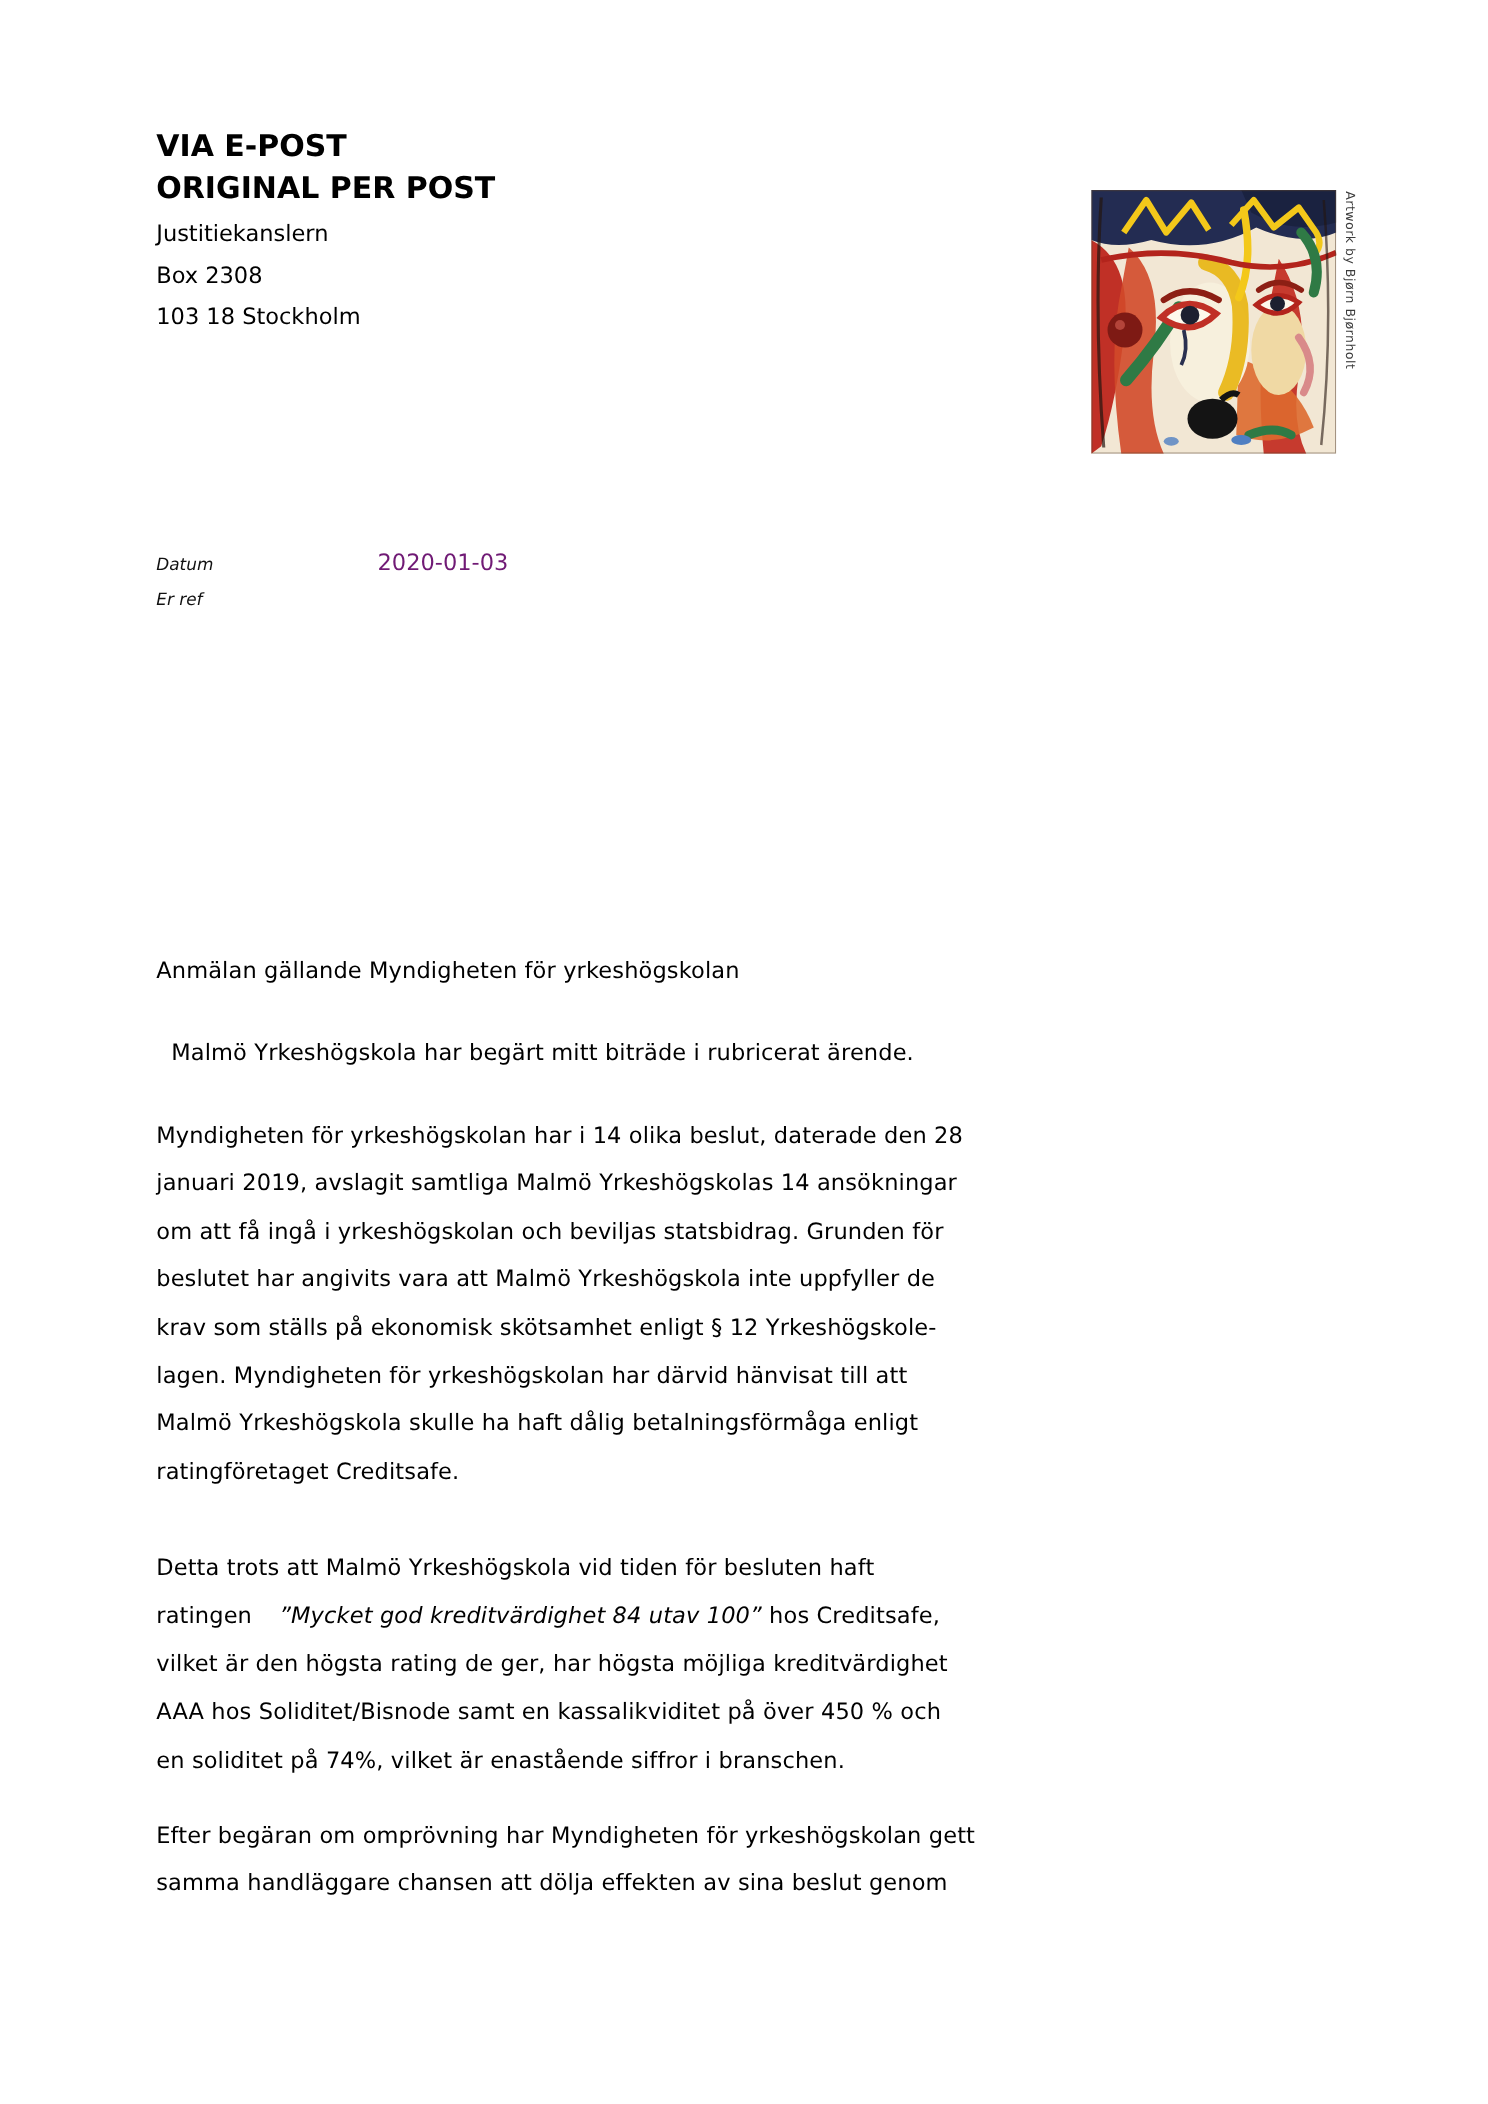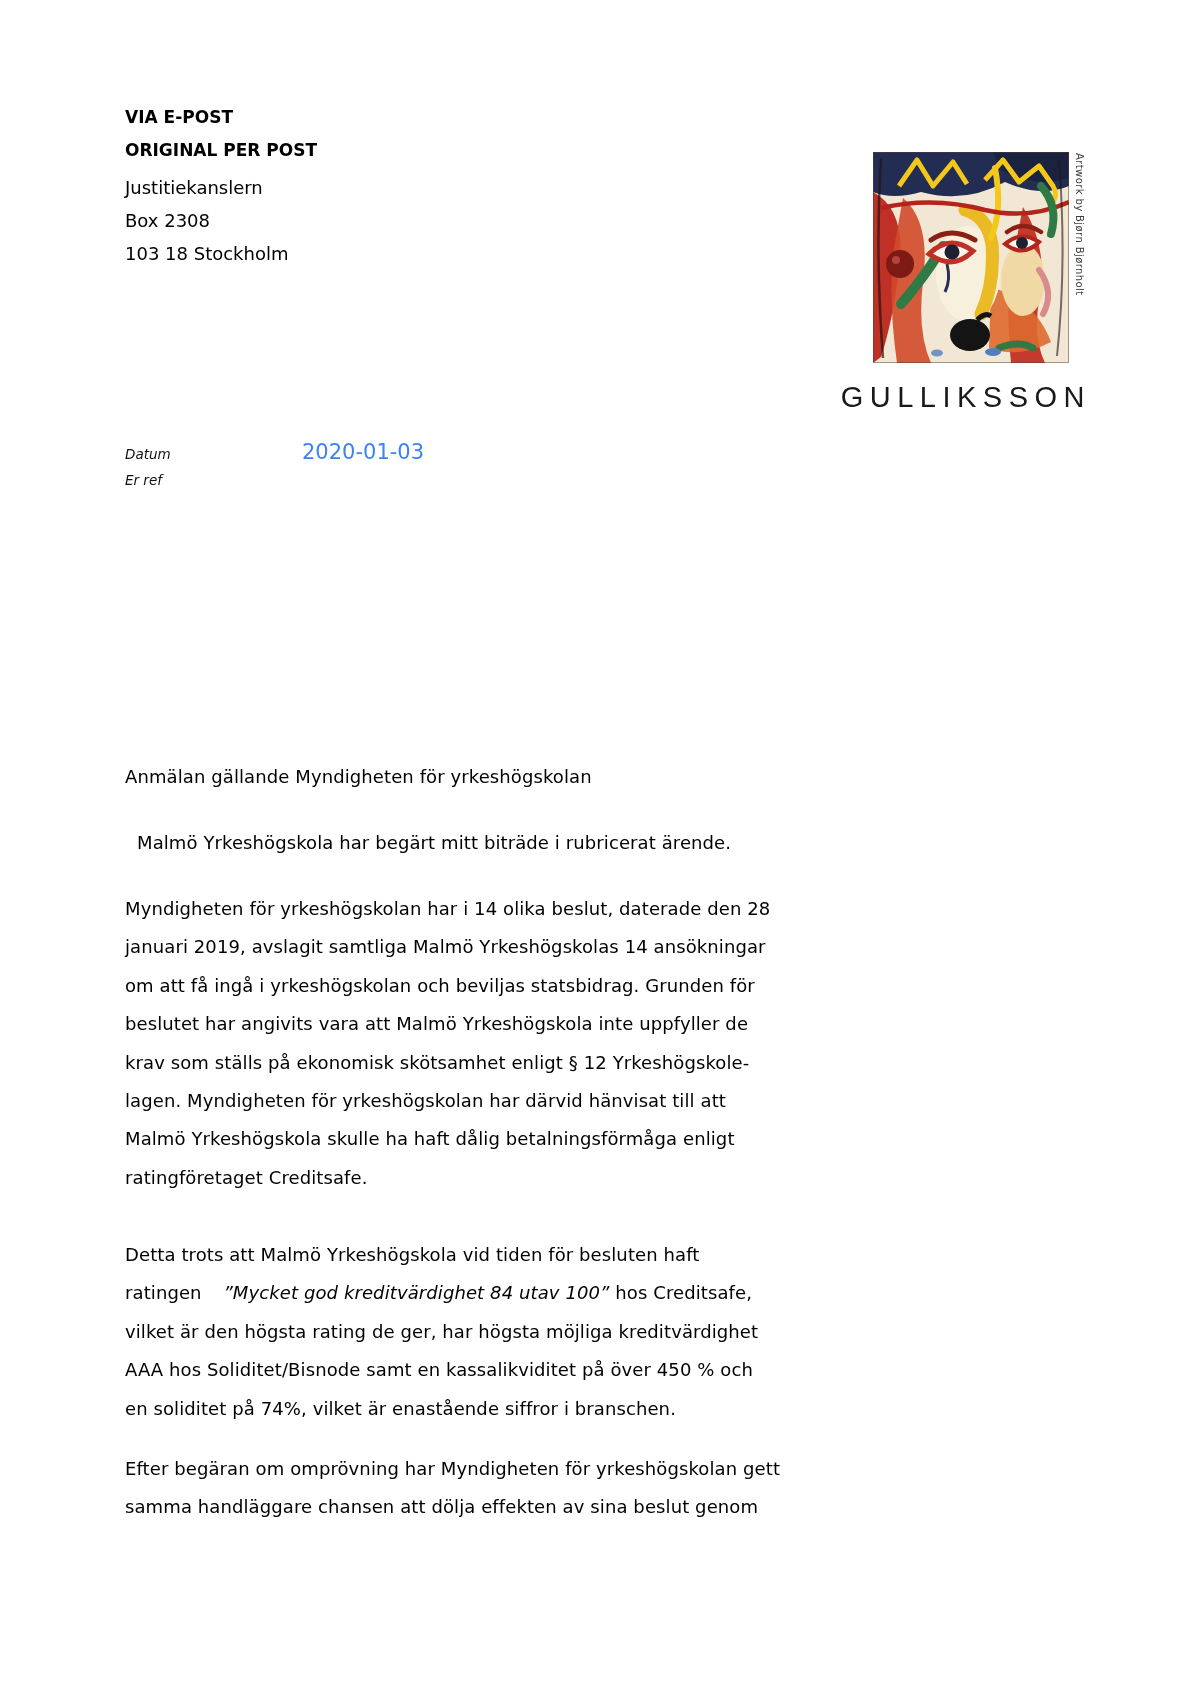--- a/index.html
+++ b/index.html
@@ -8,21 +8,21 @@
     background:#ffffff;
     font-family:"DejaVu Sans","Liberation Sans",sans-serif;
     color:#000;
     position:relative;
     overflow:hidden;
   }
   .page{position:absolute;inset:0;background:#fff;}
 
   
   .recipient{position:absolute;left:125px;top:101px;font-size:18px;line-height:33px;}
-  .recipient .bold-line{font-weight:700;font-size:17px;}
+  .recipient .bold-line{font-weight:700;font-size:24px;}
   .recipient .gap{height:4px;}
 
   
   .artwork{position:absolute;left:873px;top:152px;width:196px;height:211px;}
   .artwork svg{display:block;width:100%;height:100%;}
   .artwork-credit{
     position:absolute;left:1074px;top:153px;height:211px;
     writing-mode:vertical-rl;text-orientation:mixed;
     font-size:10px;color:#3c3c3c;letter-spacing:.4px;
     display:flex;align-items:flex-start;
@@ -31,21 +31,21 @@
     position:absolute;right:99px;top:381px;
     font-family:"Liberation Sans",sans-serif;
     font-size:29px;font-weight:400;letter-spacing:6.5px;
     color:#191919;white-space:nowrap;
   }
 
   
   .meta{position:absolute;left:125px;top:440px;width:600px;}
   .meta-row{display:flex;align-items:baseline;height:32px;}
   .meta-label{width:177px;font-size:13.5px;color:#111;flex:0 0 auto;font-style:italic;}
-  .meta-value{font-size:21px;color:#3b82f6;}
+  .meta-value{font-size:18px;color:#701a75;}
 
   
   .heading{
     position:absolute;left:125px;top:766px;
     font-size:18px;font-weight:400;letter-spacing:.1px;
   }
   .para{
     position:absolute;left:125px;width:760px;
     font-size:18px;line-height:38.4px;
     white-space:pre-line;letter-spacing:.1px;
@@ -115,21 +115,20 @@
       <path d="M166,118 Q182,140 170,162" stroke="#d98a8a" stroke-width="6" fill="none" stroke-linecap="round"></path>
       <ellipse cx="120" cy="200" rx="8" ry="4" fill="#4f7fc2"></ellipse>
       <ellipse cx="64" cy="201" rx="6" ry="3.5" fill="#4f7fc2" opacity="0.8"></ellipse>
 
       <path d="M8,6 Q2,100 10,206" stroke="#24160f" stroke-width="2.5" fill="none" opacity="0.7"></path>
       <path d="M186,8 Q194,110 184,204" stroke="#24160f" stroke-width="2" fill="none" opacity="0.6"></path>
       <rect x="0.5" y="0.5" width="195" height="210" fill="none" stroke="#55402e" stroke-width="1" opacity="0.5"></rect>
     </svg>
   </div>
   <div class="artwork-credit">Artwork by Bjørn Bjørnholt</div>
-  <div class="brand">GULLIKSSON</div>
 
   <div class="meta">
     <div class="meta-row">
       <span class="meta-label">Datum</span>
       <span class="meta-value">2020-01-03</span>
     </div>
     <div class="meta-row">
       <span class="meta-label">Er ref</span>
       <span class="meta-value"></span>
     </div>

